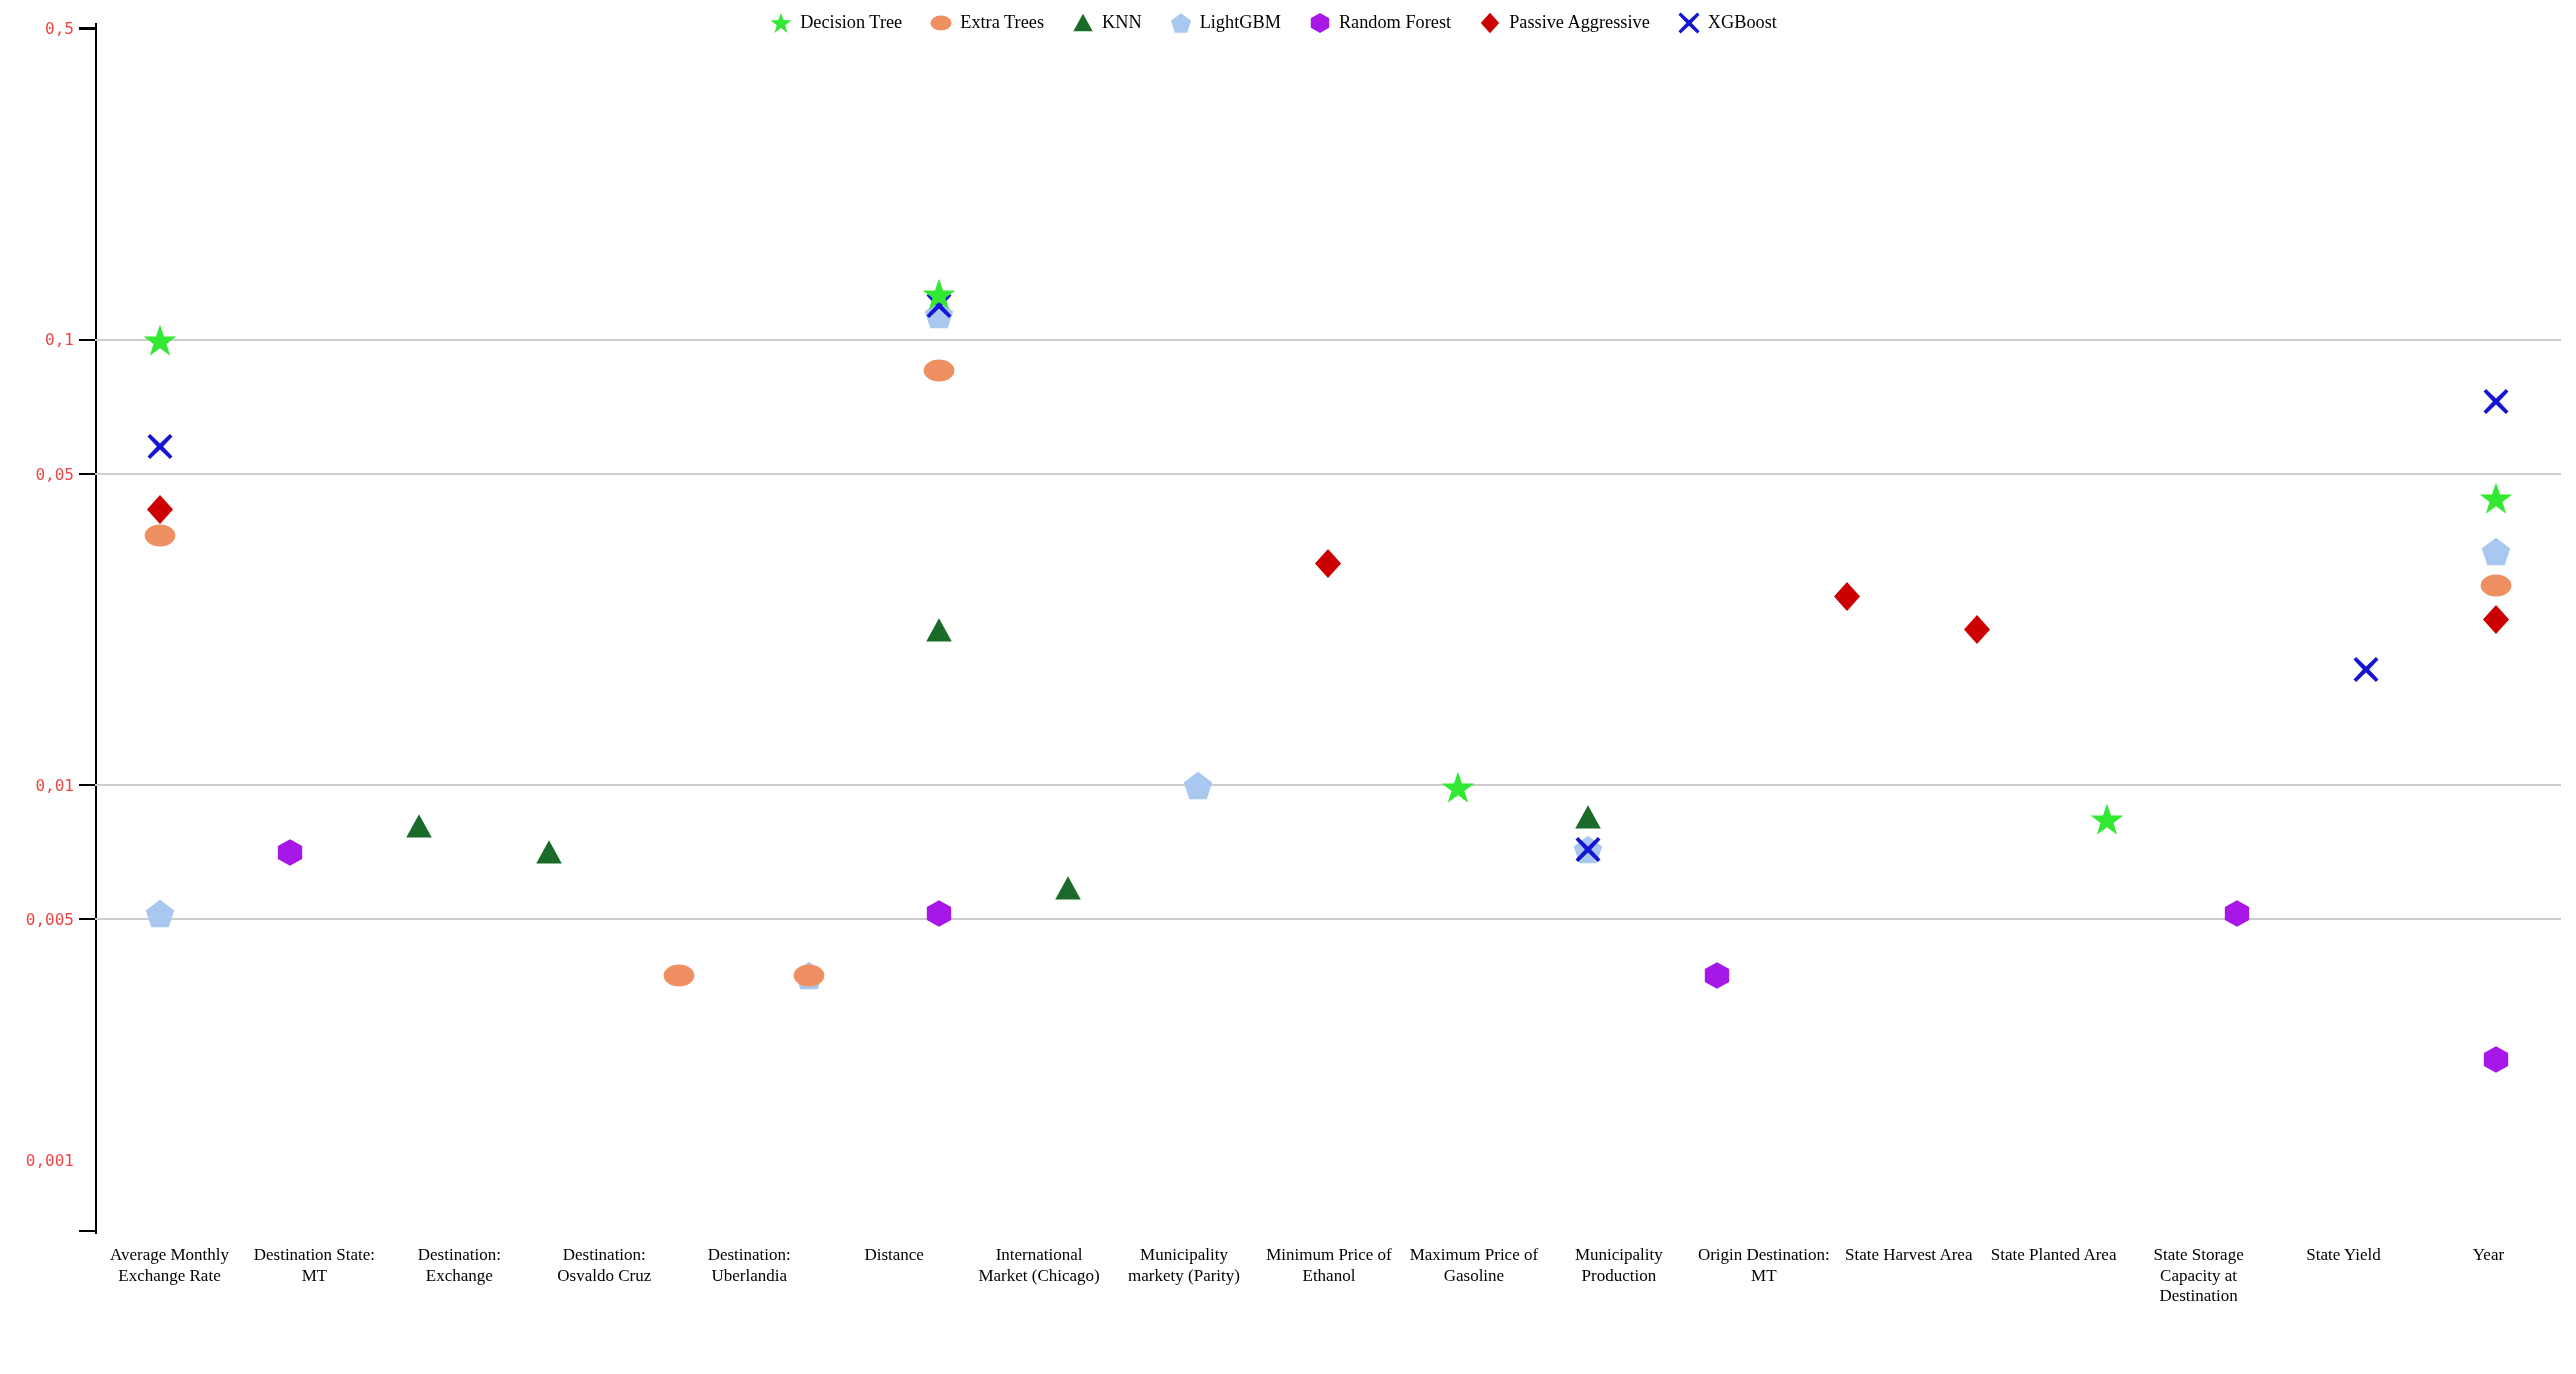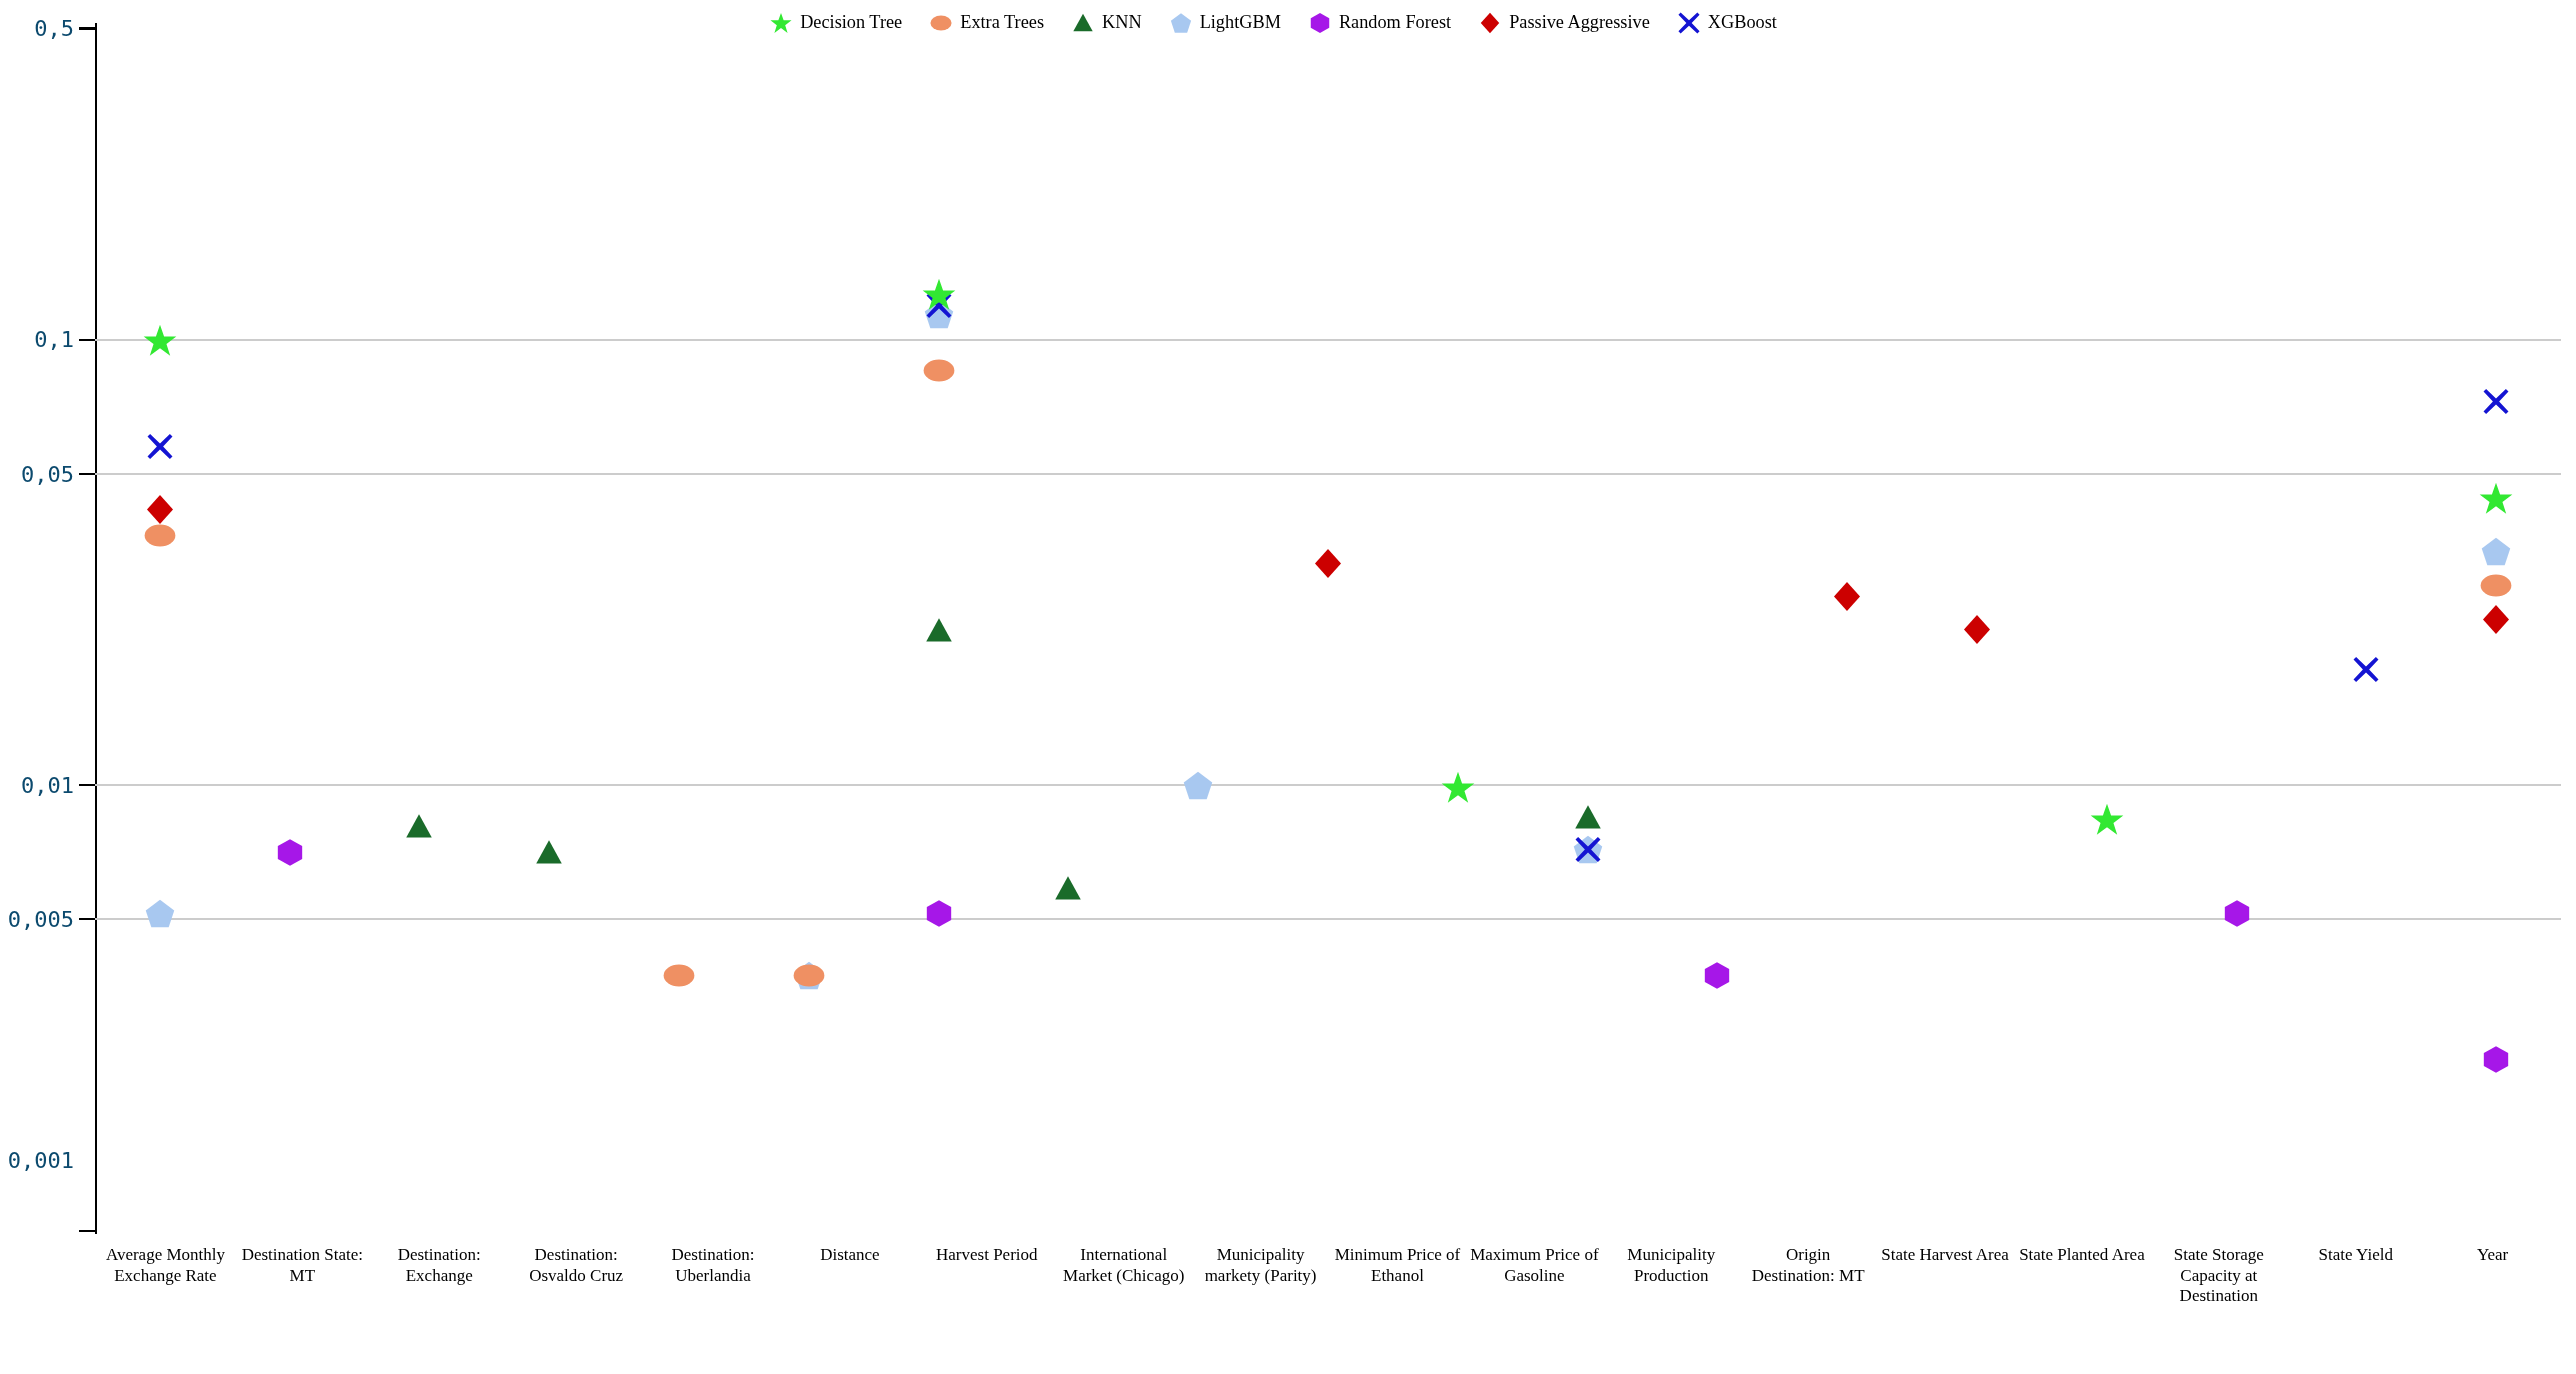--- a/index.html
+++ b/index.html
@@ -37,21 +37,21 @@
     position:absolute; left:0; width:2466px; height:1.5px;
     background:#cccccc;
   }
   .tickmark {
     position:absolute; width:16px; height:2.2px; background:#000;
     left:-16px;
   }
   .ytick-label {
     position:absolute;
     font-family:"DejaVu Sans Mono", monospace;
-    font-size:22px; color:#0c4a6e;
+    font-size:16px; color:#ef4444;
     text-align:right; width:73px; left:-94px;
     transform:translateY(-50%);
   }
 
   
   .marker {
     position:absolute;
     transform:translate(-50%,-50%);
     pointer-events:auto;
   }
@@ -246,21 +246,20 @@
       </svg></div>
   </div>
 
 <div id="xaxis-labels">
     <div class="xcat">Average Monthly Exchange Rate</div>
     <div class="xcat">Destination State: MT</div>
     <div class="xcat">Destination: Exchange</div>
     <div class="xcat">Destination: Osvaldo Cruz</div>
     <div class="xcat">Destination: Uberlandia</div>
     <div class="xcat">Distance</div>
-    <div class="xcat">Harvest Period</div>
     <div class="xcat">International Market (Chicago)</div>
     <div class="xcat">Municipality markety (Parity)</div>
     <div class="xcat">Minimum Price of Ethanol</div>
     <div class="xcat">Maximum Price of Gasoline</div>
     <div class="xcat">Municipality Production</div>
     <div class="xcat">Origin Destination: MT</div>
     <div class="xcat">State Harvest Area</div>
     <div class="xcat">State Planted Area</div>
     <div class="xcat">State Storage Capacity at Destination</div>
     <div class="xcat">State Yield</div>

